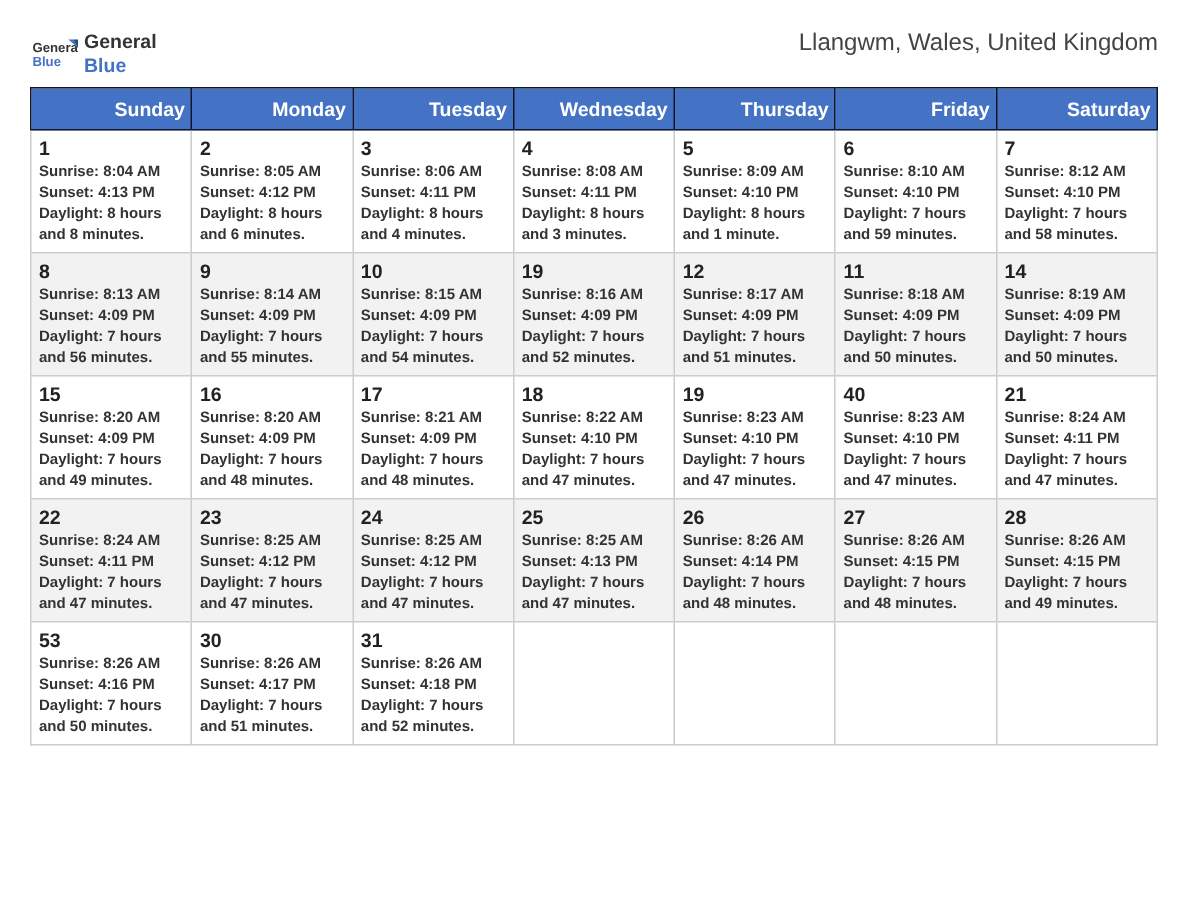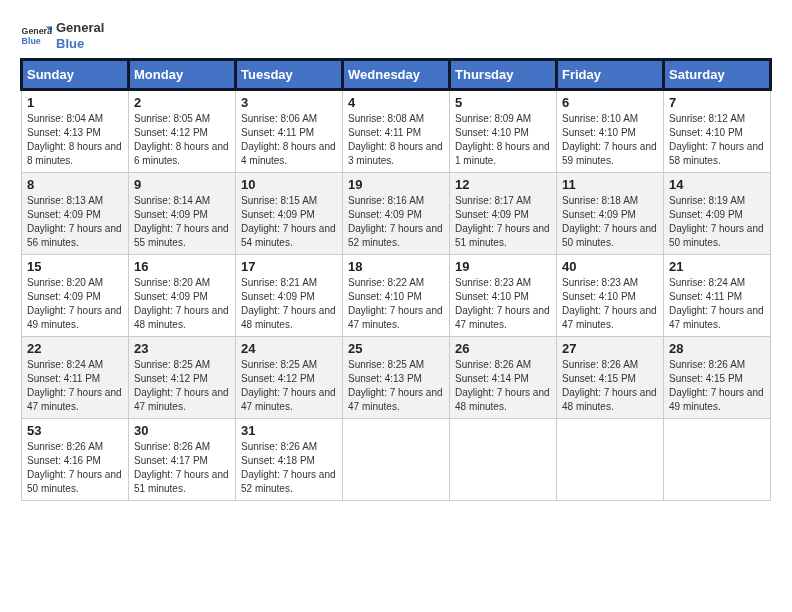--- a/index.html
+++ b/index.html
@@ -47,22 +47,22 @@
       width: 100%;
       border-collapse: collapse;
       table-layout: fixed;
     }
     thead th {
       background-color: #4472c4;
       color: #fff;
       font-size: 13px;
       font-weight: bold;
       padding: 6px 4px;
-      text-align: left;
-      border: 3px solid #0f172a;
+      text-align: right;
+      border: 1px solid #0f172a;
     }
     tbody td {
       border: 1px solid #ccc;
       vertical-align: top;
       padding: 4px 5px;
       font-size: 10.5px;
       color: #333;
       background: #fff;
       height: 80px;
     }
@@ -73,20 +73,21 @@
       font-size: 13px;
       font-weight: bold;
       color: #222;
       display: block;
       margin-bottom: 2px;
     }
     .day-info {
       font-size: 10px;
       color: #333;
       line-height: 1.4;
+      font-weight: bold;
     }
     .empty-cell {
       background: #fff !important;
     }
   </style>
 </head>
 <body>
 
 <div class="header-area">
   <div class="logo">
@@ -95,20 +96,21 @@
       <text x="2" y="30" font-size="11" font-weight="bold" fill="#4472c4" font-family="Arial">Blue</text>
       <polygon points="32,8 40,15 36,8" fill="#4472c4"></polygon>
       <polygon points="36,8 40,15 40,8" fill="#1f4e79"></polygon>
     </svg>
     <div class="logo-text">
       <div>General</div>
       <div style="color:#4472c4;">Blue</div>
     </div>
   </div>
   <div class="title-block">
+    <div class="location-title">Llangwm, Wales, United Kingdom</div>
   </div>
 </div>
 
 <table>
   <thead>
     <tr>
     <th>Sunday</th>
         <th>Monday</th>
         <th>Tuesday</th>
         <th>Wednesday</th>

